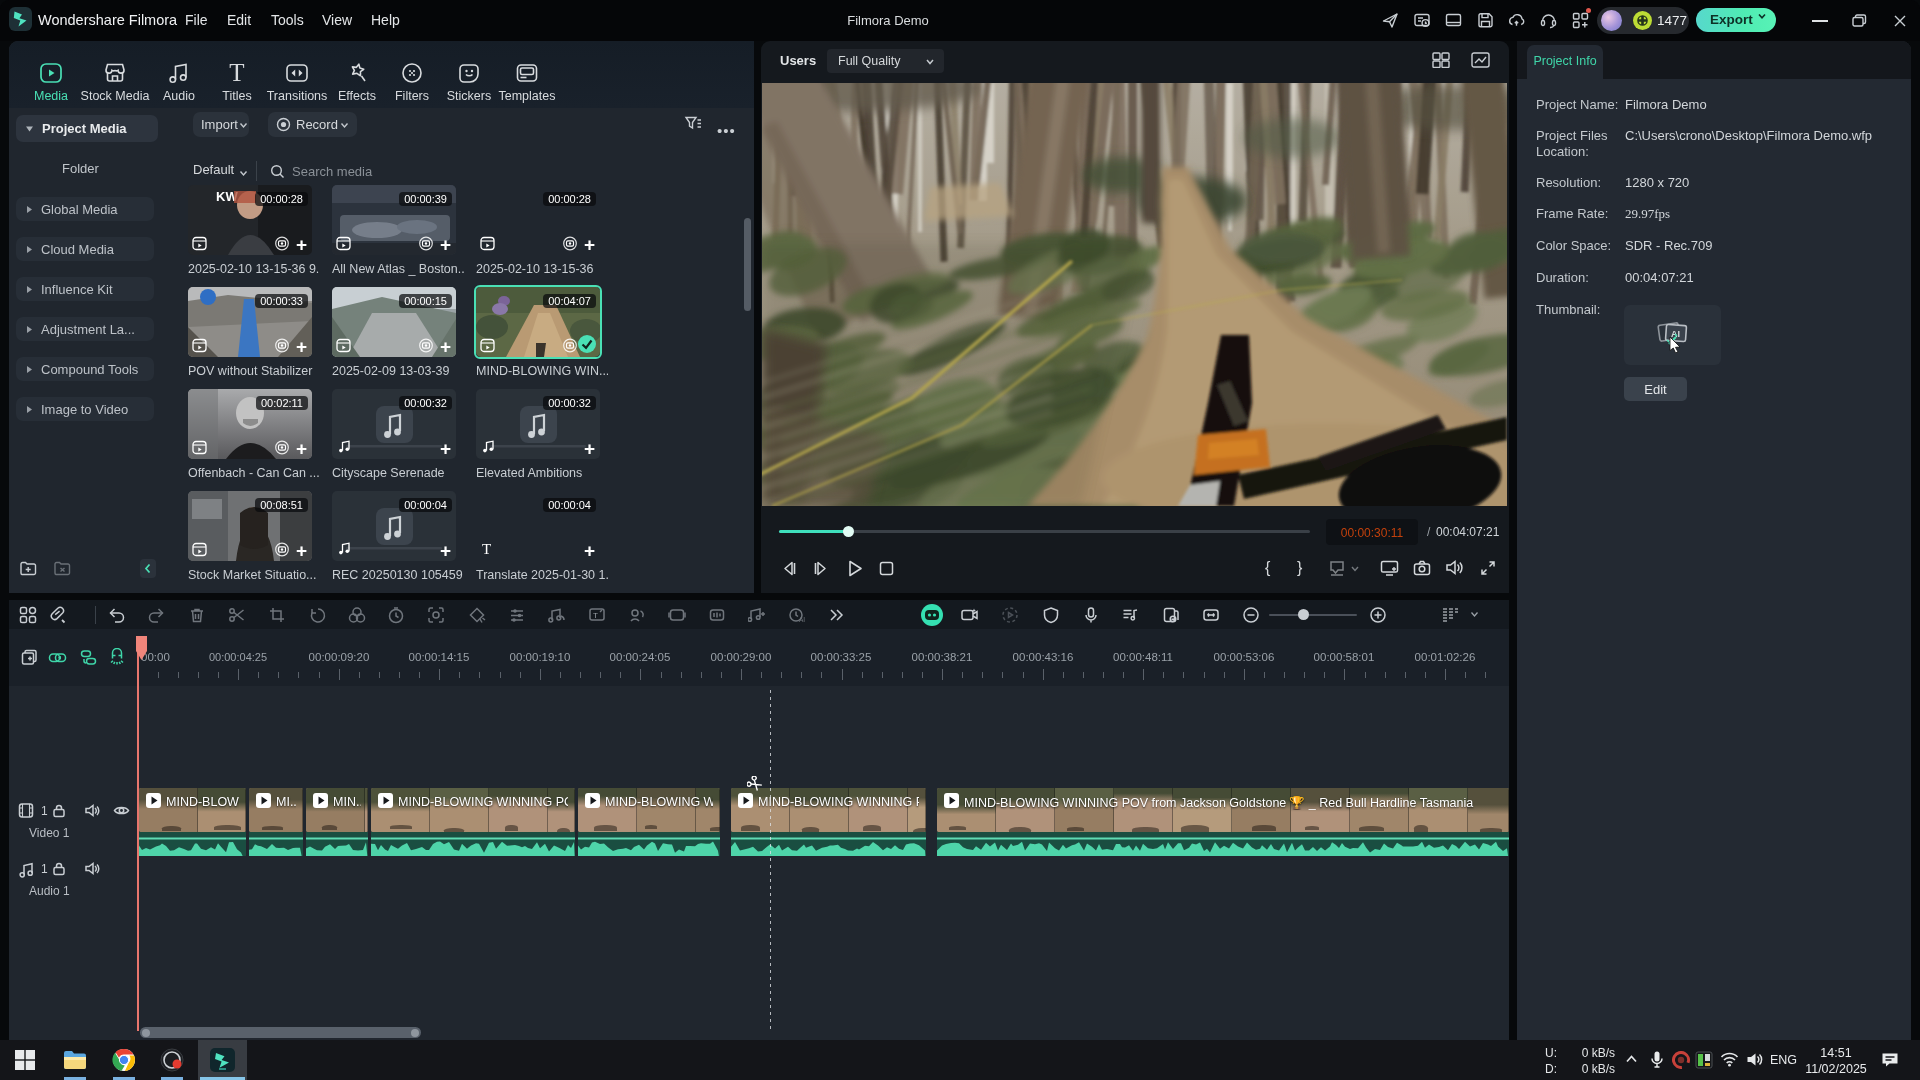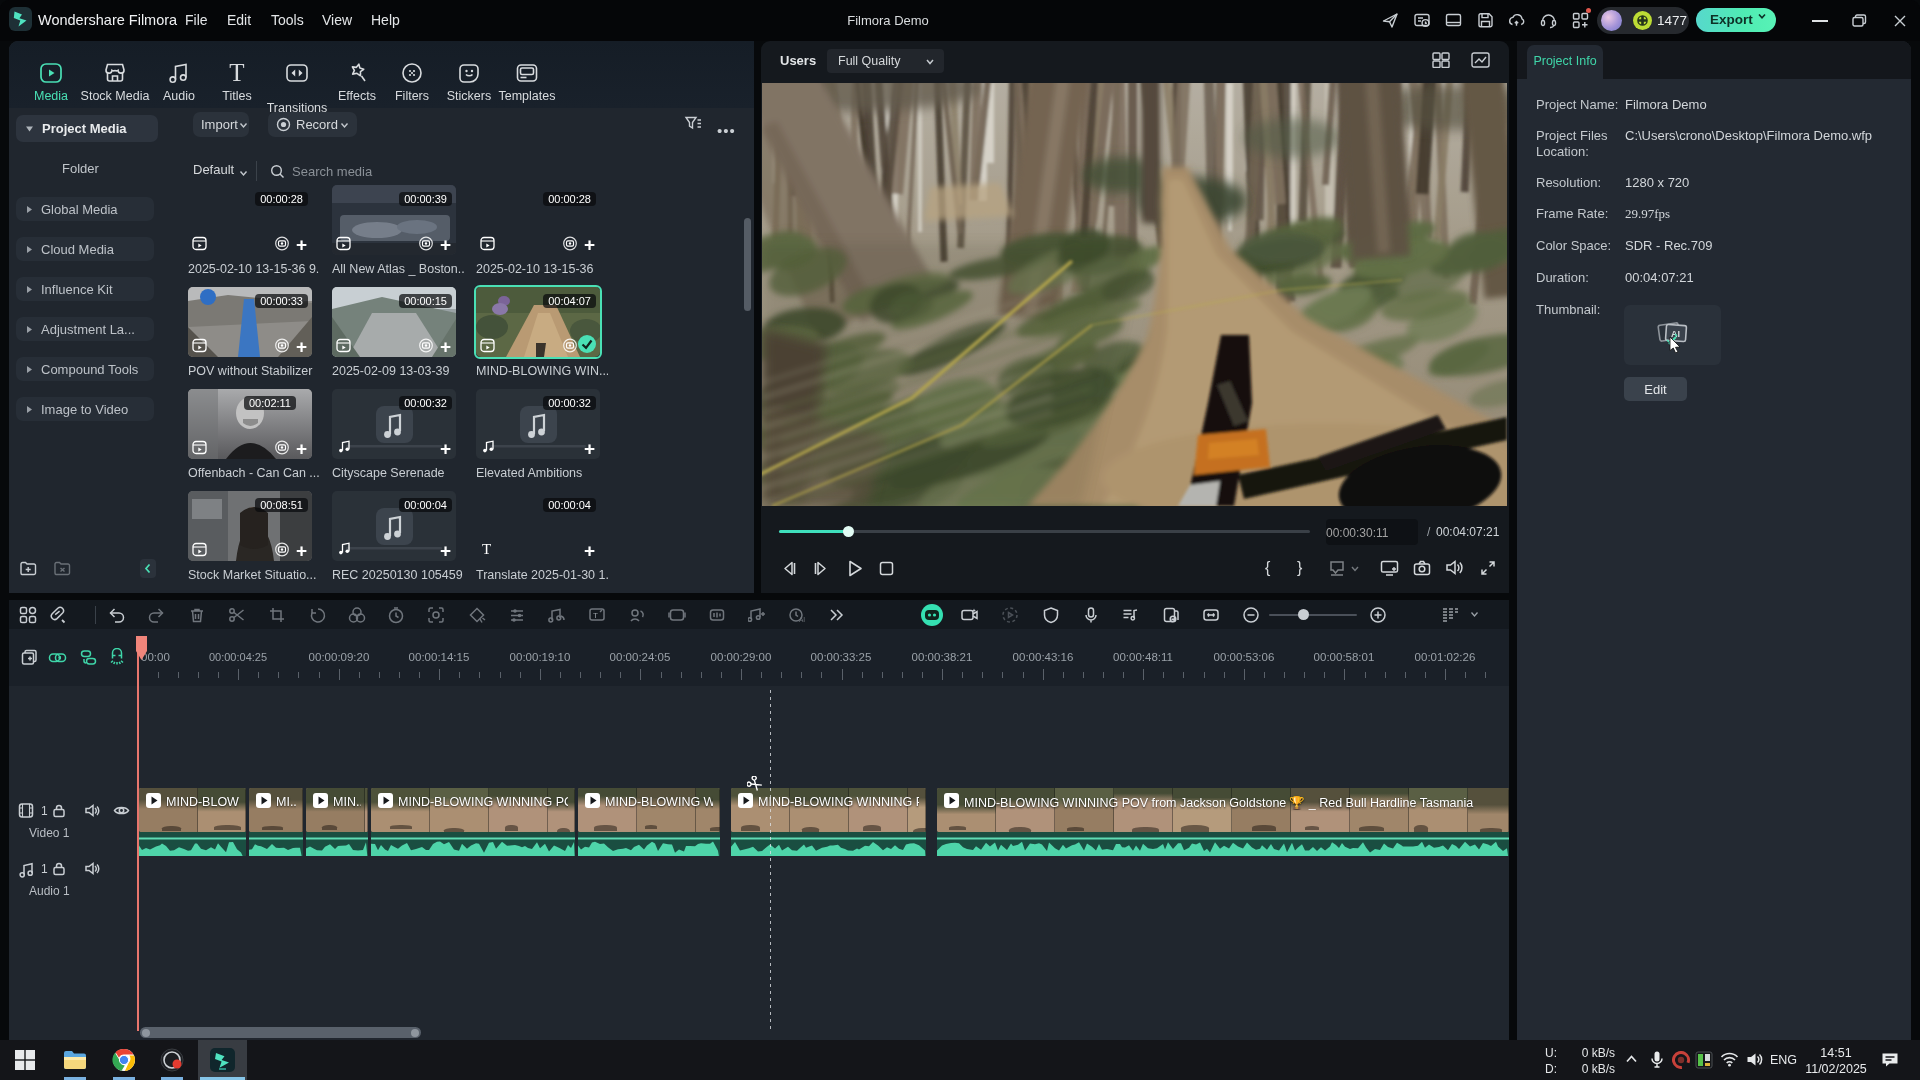--- a/index.html
+++ b/index.html
@@ -125,21 +125,21 @@
 <div class="abs" style="left:205px;top:61px;width:64px;height:26px;display:flex;justify-content:center;">
       <div style="font-family:'Liberation Serif',serif;font-size:25px;color:#d8dbde;line-height:24px;">T</div>
     </div>
 <div class="abs" style="left:192px;top:89px;width:90px;text-align:center;font-size:12.5px;color:#d8dbde;">Titles</div>
 <div class="abs" style="left:265px;top:61px;width:64px;height:26px;display:flex;justify-content:center;">
       <svg width="24" height="24" viewBox="0 0 24 24" style="">
         <rect x="2" y="4" width="20" height="16" rx="4" fill="none" stroke="#d8dbde" stroke-width="1.6"></rect>
         <path d="M10.2 8.5 v7 L6.5 12 Z M13.8 8.5 v7 L17.5 12 Z" fill="#d8dbde"></path>
       </svg>
     </div>
-<div class="abs" style="left:252px;top:89px;width:90px;text-align:center;font-size:12.5px;color:#d8dbde;margin-top:12px;">Transitions</div>
+<div class="abs" style="left:252px;top:89px;width:90px;text-align:center;font-size:12.5px;color:#d8dbde;">Transitions</div>
 <div class="abs" style="left:325px;top:61px;width:64px;height:26px;display:flex;justify-content:center;">
       <svg width="24" height="24" viewBox="0 0 24 24" style="">
         <path d="M12 3 l1.8 3.6 4 .4 -2.7 3 .9 4 -4-1.7 -4 1.7 .9-4 -2.7-3 4-.4 Z" fill="none" stroke="#d8dbde" stroke-width="1.6" stroke-linejoin="round" transform="rotate(12 12 12)"></path>
         <path d="M16.5 15 l3.5 5" fill="none" stroke="#d8dbde" stroke-width="1.6"></path>
       </svg>
     </div>
 <div class="abs" style="left:312px;top:89px;width:90px;text-align:center;font-size:12.5px;color:#d8dbde;">Effects</div>
 <div class="abs" style="left:380px;top:61px;width:64px;height:26px;display:flex;justify-content:center;">
       <svg width="24" height="24" viewBox="0 0 24 24" style="">
         <circle cx="12" cy="12" r="9" fill="none" stroke="#d8dbde" stroke-width="1.6"></circle>
@@ -269,20 +269,30 @@
       </svg>
     </div>
 <div class="abs" style="left:256px;top:161px;width:1px;height:20px;background:#3b424a;"></div>
 <div class="abs" style="left:270px;top:164px;width:15px;height:15px;">
       <svg width="15" height="15" viewBox="0 0 15 15" style="">
         <circle cx="6.5" cy="6.5" r="4.8" fill="none" stroke="#c9ced3" stroke-width="1.4"></circle>
         <path d="M10 10 L13.5 13.5" fill="none" stroke="#c9ced3" stroke-width="1.4"></path>
       </svg>
     </div>
 <div class="abs" style="left:292px;top:164px;font-size:13px;color:#8a9097;">Search media</div>
+<div class="abs" style="left:188px;top:185px;width:124px;height:70px;border-radius:5px;overflow:hidden;">
+      <svg width="124" height="70" viewBox="0 0 124 70" style="">
+        <rect width="124" height="70" fill="#23262a"></rect>
+        <rect x="70" y="0" width="54" height="70" fill="#191b1e"></rect>
+        <ellipse cx="62" cy="20" rx="13" ry="14" fill="#c29c85"></ellipse>
+        <path d="M40 70 Q62 30 86 70 Z" fill="#3a3d42"></path>
+        <text x="28" y="16" font-size="13" font-weight="bold" fill="#fff" font-family="Liberation Sans">KW</text>
+        <rect x="46" y="6" width="22" height="12" fill="#b2543f" opacity="0.8"></rect>
+      </svg>
+    </div>
 <div class="abs" style="top:189px;left:188px;width:120px;text-align:right;"><span style="background:rgba(8,10,12,0.72);color:#fff;font-size:11px;padding:1px 5px;border-radius:4px;">00:00:28</span></div>
 <div class="abs" style="left:192px;top:236px;width:15px;height:15px;">
       <svg width="15" height="15" viewBox="0 0 15 15" style="">
         <rect x="1" y="1.5" width="13" height="12" rx="3" fill="none" stroke="#fff" stroke-width="1.3"></rect>
         <path d="M1 5 h13" stroke="#fff" stroke-width="1.1"></path>
         <path d="M6.3 7.5 L9.7 9.5 L6.3 11.5 Z" fill="#fff"></path>
       </svg>
     </div>
 <div class="abs" style="left:274px;top:236px;width:16px;height:15px;">
       <svg width="16" height="15" viewBox="0 0 16 15" style="">
@@ -437,21 +447,21 @@
             <stop offset="0" stop-color="#a9aaac"></stop>
             <stop offset="1" stop-color="#59595c"></stop>
           </linearGradient>
         </defs>
         <ellipse cx="62" cy="24" rx="14" ry="16" fill="#c2c2c2"></ellipse>
         <path d="M38 70 Q62 38 88 70 Z" fill="#1c1c1e"></path>
         <path d="M55 34 Q62 40 70 34 L70 30 L55 30 Z" fill="#8c8c8c"></path>
         <rect x="0" y="0" width="30" height="70" fill="#6e6f72" opacity="0.5"></rect>
       </svg>
     </div>
-<div class="abs" style="top:393px;left:188px;width:108px;text-align:right;"><span style="background:rgba(8,10,12,0.72);color:#fff;font-size:11px;padding:1px 5px;border-radius:4px;">00:02:11</span></div>
+<div class="abs" style="top:393px;left:188px;width:120px;text-align:right;"><span style="background:rgba(8,10,12,0.72);color:#fff;font-size:11px;padding:1px 5px;border-radius:4px;">00:02:11</span></div>
 <div class="abs" style="left:192px;top:440px;width:15px;height:15px;">
       <svg width="15" height="15" viewBox="0 0 15 15" style="">
         <rect x="1" y="1.5" width="13" height="12" rx="3" fill="none" stroke="#fff" stroke-width="1.3"></rect>
         <path d="M1 5 h13" stroke="#fff" stroke-width="1.1"></path>
         <path d="M6.3 7.5 L9.7 9.5 L6.3 11.5 Z" fill="#fff"></path>
       </svg>
     </div>
 <div class="abs" style="left:274px;top:440px;width:16px;height:15px;">
       <svg width="16" height="15" viewBox="0 0 16 15" style="">
         <circle cx="8" cy="7.5" r="6.3" fill="none" stroke="#fff" stroke-width="1.2" opacity="0.85"></circle>
@@ -876,21 +886,21 @@
           <polygon points="455,302 468,298 486,338 472,343" fill="#3f3a33"></polygon>
         </g>
         <rect width="745" height="423" fill="#201b15" opacity="0.10"></rect>
         <polygon points="0,160 380,160 320,423 0,423" fill="#2a2d1d" opacity="0.10" filter="url(#b6)"></polygon>
       </svg>
     </div>
 <div class="abs" style="left:779px;top:530px;width:531px;height:3px;background:#3a4047;border-radius:2px;"></div>
 <div class="abs" style="left:779px;top:530px;width:69px;height:3px;background:#3fe0bd;border-radius:2px;"></div>
 <div class="abs" style="left:843px;top:526px;width:11px;height:11px;border-radius:50%;background:#e2fbf4;"></div>
 <div class="abs" style="left:1326px;top:519px;width:92px;height:26px;background:#0e1115;border-radius:4px;"></div>
-<div class="abs" style="left:1326px;top:526px;width:92px;font-size:12px;color:#a3a3a3;">00:00:30:11</div>
+<div class="abs" style="left:1326px;top:526px;width:92px;text-align:center;font-size:12px;color:#c2410c;">00:00:30:11</div>
 <div class="abs" style="left:1427px;top:525px;font-size:12px;color:#9aa0a6;">/</div>
 <div class="abs" style="left:1436px;top:525px;font-size:12px;color:#cfd4d8;">00:04:07:21</div>
 <div class="abs" style="left:781px;top:560px;width:17px;height:17px;">
       <svg width="17" height="17" viewBox="0 0 17 17" style="">
         <path d="M11 2.5 L4 8.5 L11 14.5 Z" fill="none" stroke="#d4d8db" stroke-width="1.5" stroke-linejoin="round"></path>
         <path d="M13.5 3 V14" stroke="#d4d8db" stroke-width="1.6"></path>
       </svg>
     </div>
 <div class="abs" style="left:812px;top:560px;width:17px;height:17px;">
       <svg width="17" height="17" viewBox="0 0 17 17" style="">

